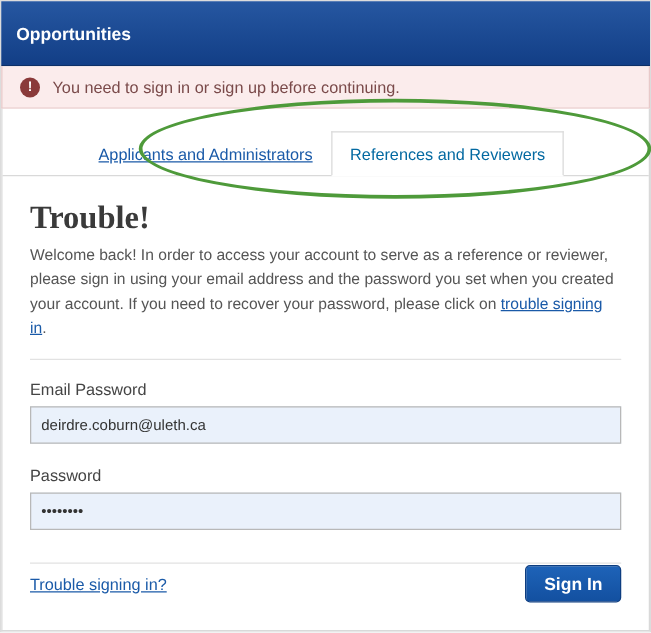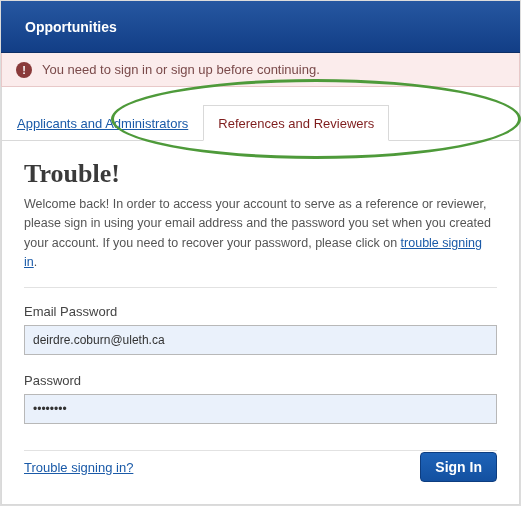--- a/index.html
+++ b/index.html
@@ -1,27 +1,27 @@
 <!DOCTYPE html>
 <html><head>
 <meta charset="utf-8">
 <style>
   *{box-sizing:border-box;margin:0;padding:0;}
   html,body{background:#f6f7f8;}
   body{font-family:Arial,Helvetica,sans-serif;font-size:13px;color:#333;}
   .stage{width:521px;height:506px;position:relative;background:#fff;border:1px solid #dcdcdc;}
-  .header{background:linear-gradient(#2657a1,#123e86);height:52px;display:flex;align-items:center;padding:0 24px;border-bottom:1px solid #0d2f66;}
+  .header{background:linear-gradient(#2657a1,#123e86);height:52px;display:flex;align-items:center;padding:0 12px;border-bottom:1px solid #0d2f66;}
   .header a{color:#fff;font-weight:bold;font-size:14px;text-decoration:none;}
   .alert{background:#fbecec;border:1px solid #e8c9c9;border-top:none;height:34px;display:flex;align-items:center;padding:0 14px;color:#7a4a4a;font-size:13px;}
   .alert-icon{width:16px;height:16px;border-radius:50%;background:#8a3a3a;color:#fff;display:flex;align-items:center;justify-content:center;font-size:11px;font-weight:bold;margin-right:10px;}
   .panel{border:1px solid #d9d9d9;border-top:none;margin:0;height:calc(100% - 52px - 34px);position:relative;background:#fff;}
-  .tabs{height:54px;border-bottom:1px solid #d9d9d9;display:flex;justify-content:flex-start;align-items:flex-end;padding-right:6px;}
+  .tabs{height:54px;border-bottom:1px solid #d9d9d9;display:flex;justify-content:center;align-items:flex-end;padding-right:6px;}
   .tab{padding:10px 14px 9px;font-size:13px;color:#444;border:1px solid transparent;position:relative;top:1px;background:transparent;cursor:pointer;}
   .tab.link{color:#1a5aa8;text-decoration:underline;}
-  .tab.active{border:1px solid #d9d9d9;border-bottom:1px solid #fff;background:#fff;color:#7f1d1d;}
+  .tab.active{border:1px solid #d9d9d9;border-bottom:1px solid #fff;background:#fff;color:#0369a1;}
   .content{padding:18px 22px 0 22px;}
   h1{font-family:Georgia,"Times New Roman",serif;font-weight:bold;font-size:26px;color:#3a3a3a;margin-bottom:6px;}
   .intro{font-size:12.5px;line-height:1.55;color:#555;margin-bottom:14px;}
   .intro a{color:#1a5aa8;text-decoration:underline;}
   hr{border:none;border-top:1px solid #e2e2e2;margin:8px 0 16px;}
   label{display:block;font-size:13px;color:#444;margin-bottom:6px;}
   .field{width:100%;height:30px;border:1px solid #b8b8b8;background:#eaf1fb;padding:0 8px;font-size:12px;color:#333;margin-bottom:18px;}
   .footer-row{display:flex;justify-content:space-between;align-items:center;position:absolute;bottom:22px;left:22px;right:22px;}
   .trouble{color:#1a5aa8;font-size:13px;}
   .signin{background:linear-gradient(#1e63b8,#1350a0);color:#fff;font-weight:bold;font-size:14px;border:1px solid #0d3d80;border-radius:4px;padding:6px 14px;cursor:pointer;}

